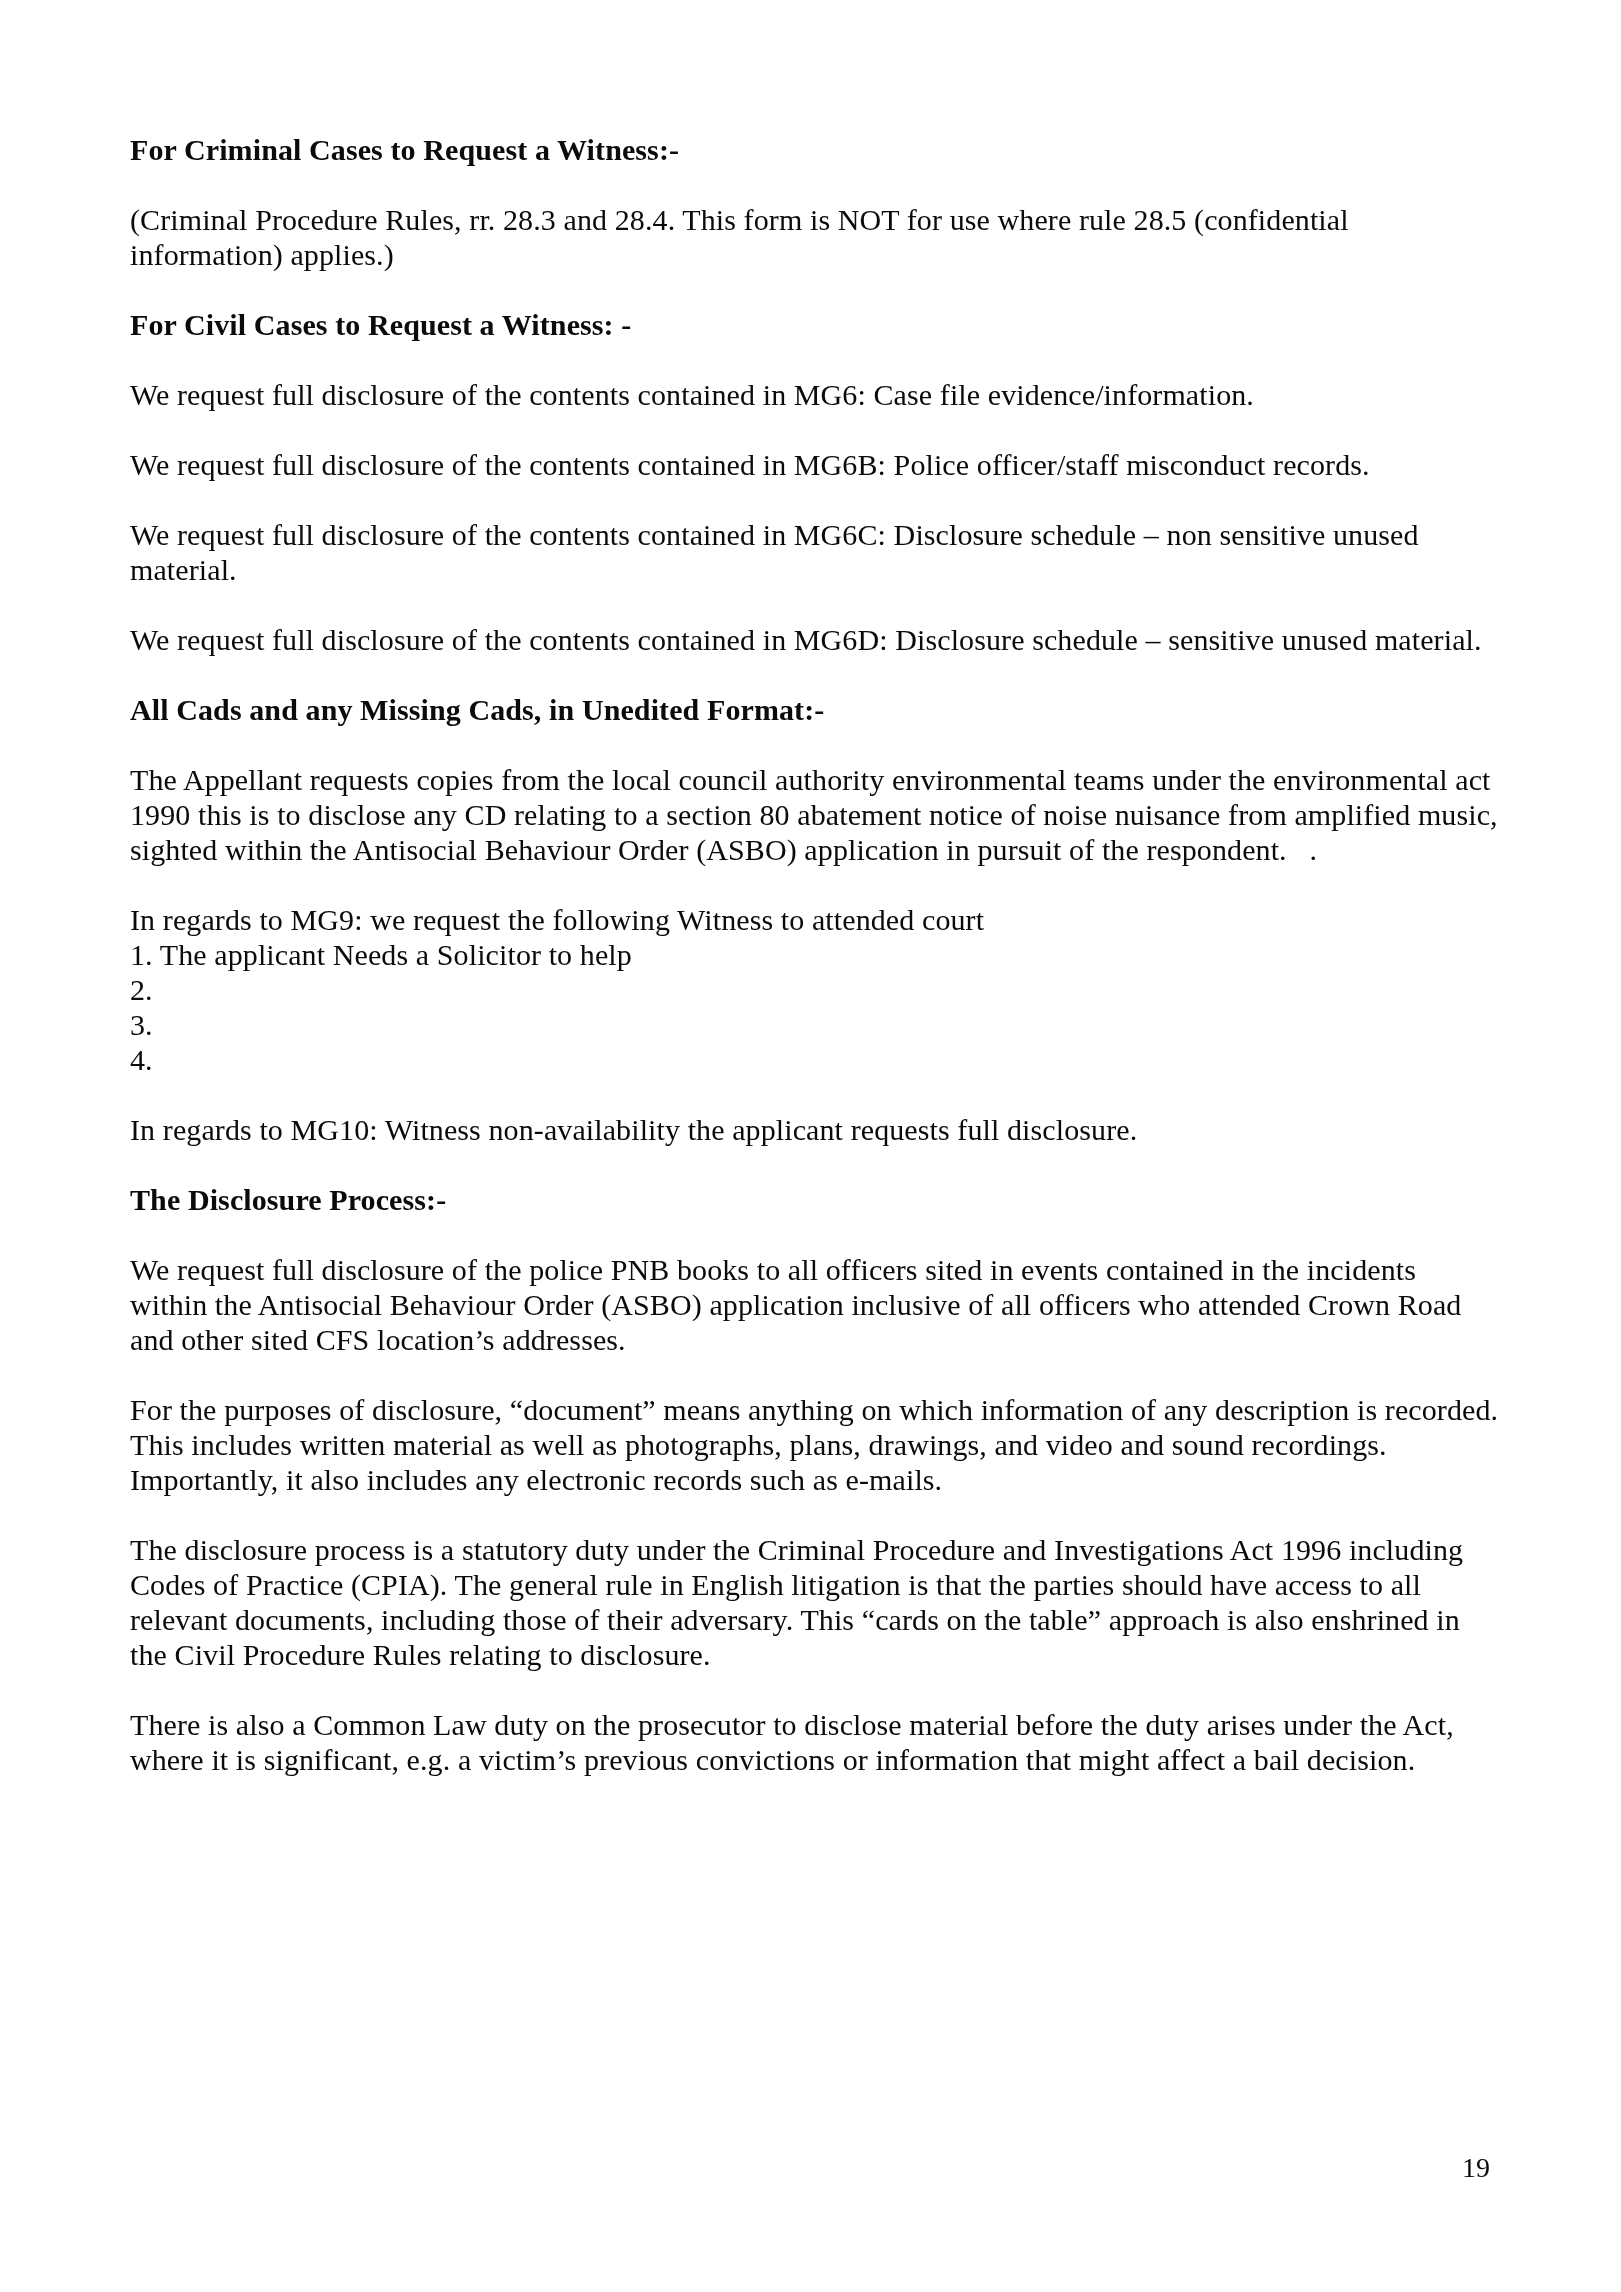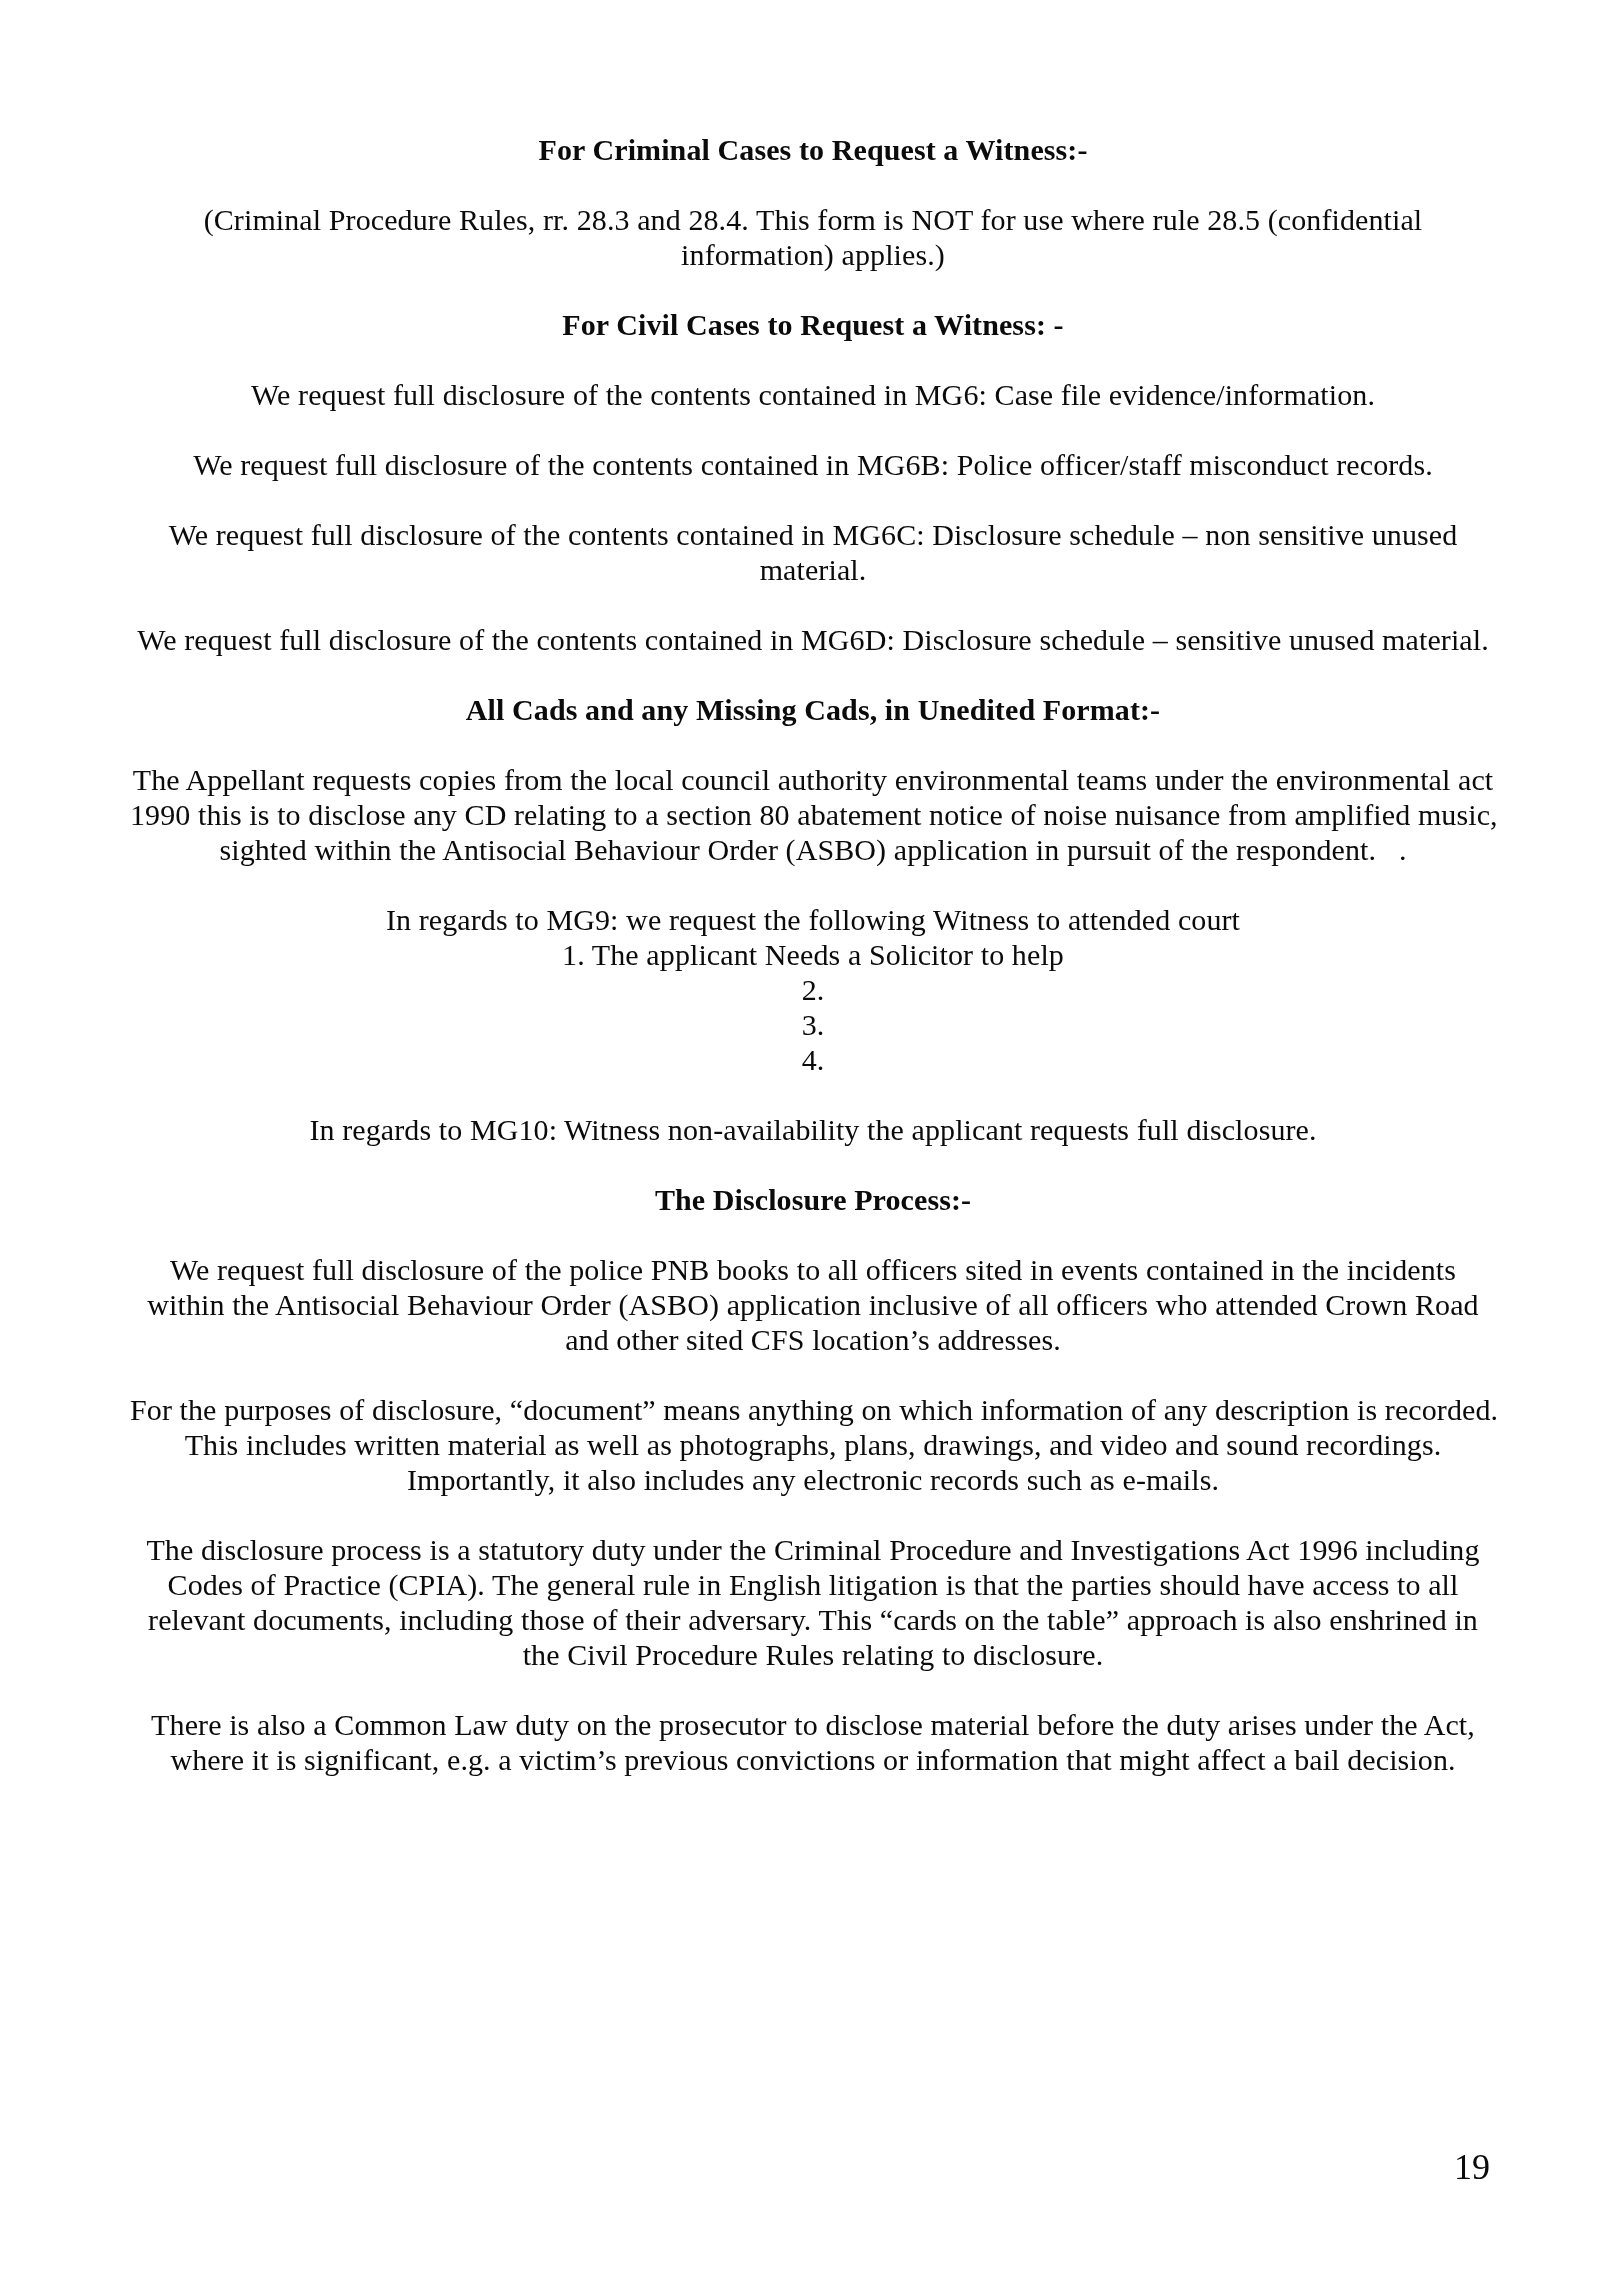--- a/index.html
+++ b/index.html
@@ -21,30 +21,29 @@
     color: #0b0b0b;
     overflow: hidden;
   }
   .doc {
     width: 100%;
   }
   .block {
     margin: 0 0 35px 0;
     white-space: pre;   
     letter-spacing: 0.1px;
-    text-align: center;
   }
   .heading {
     font-weight: bold;
   }
   .page-number {
     position: absolute;
     top: 2150px;
     right: 131px;
-    font-size: 36px;
+    font-size: 28px;
     line-height: 35px;
   }
 </style>
 </head>
 <body>
 
 <main class="page">
   <section class="doc" id="doc">
       <p class="block heading">For Criminal Cases to Request a Witness:-</p>
       <p class="block paragraph">(Criminal Procedure Rules, rr. 28.3 and 28.4. This form is NOT for use where rule 28.5 (confidential

